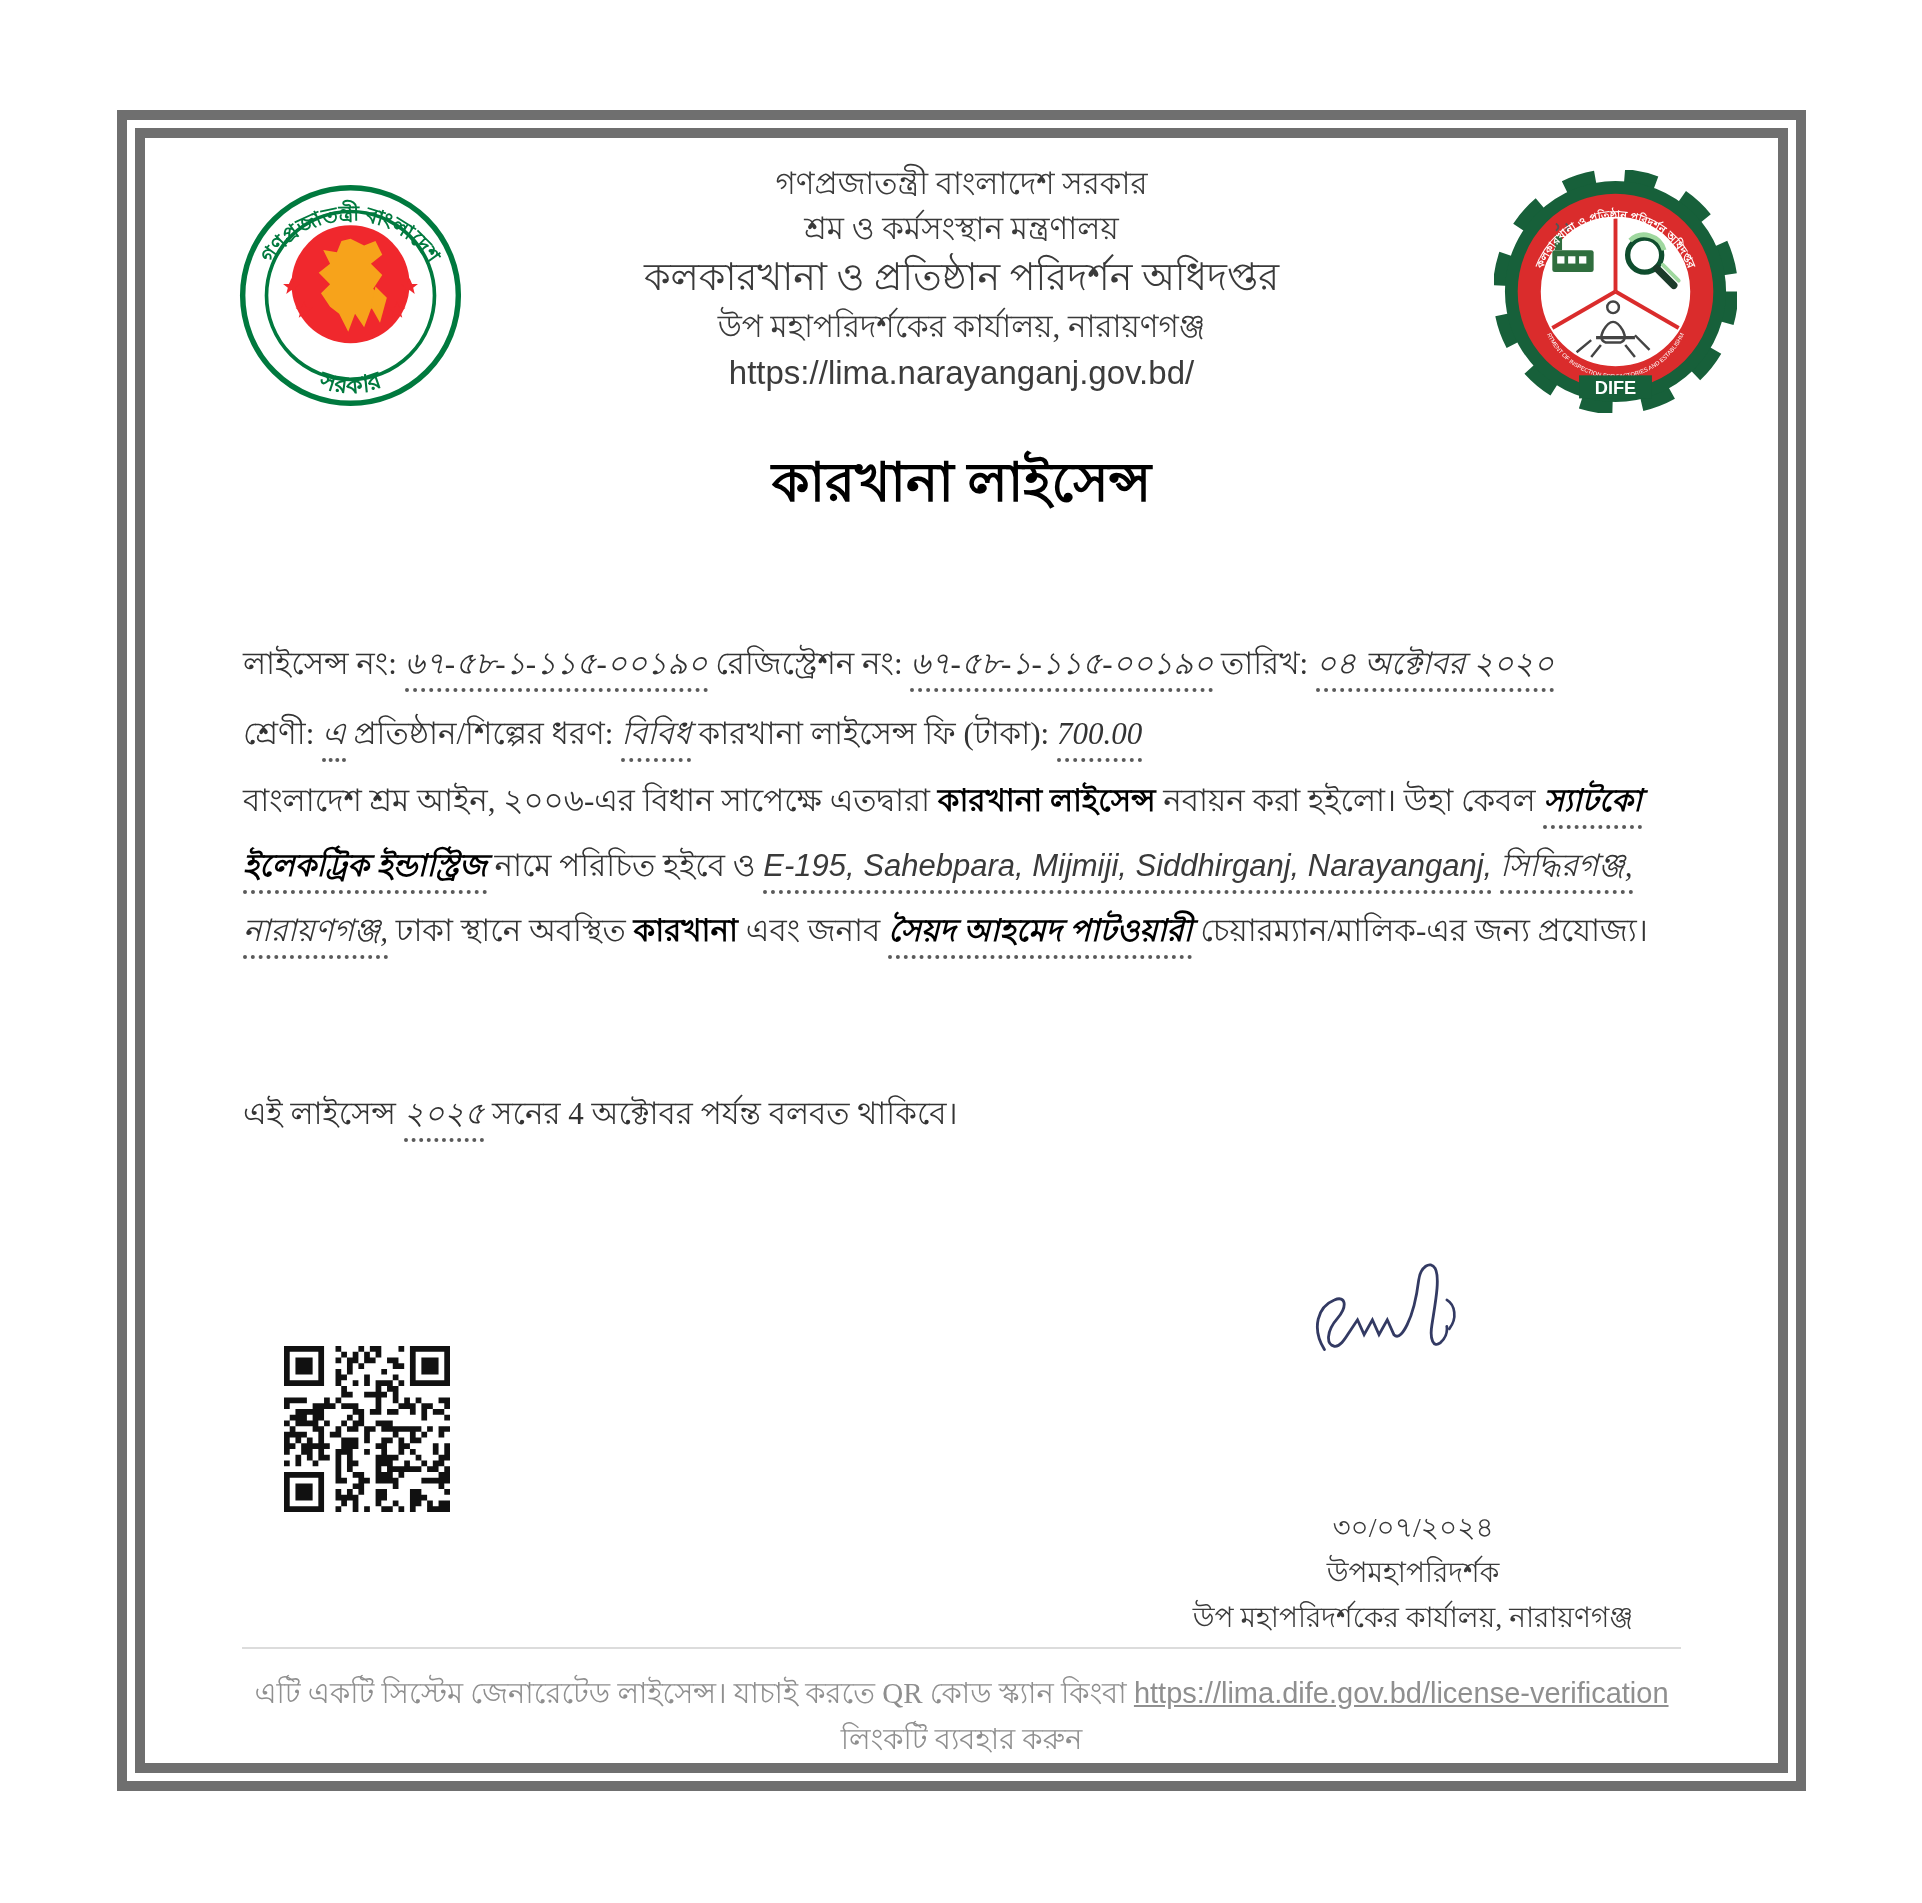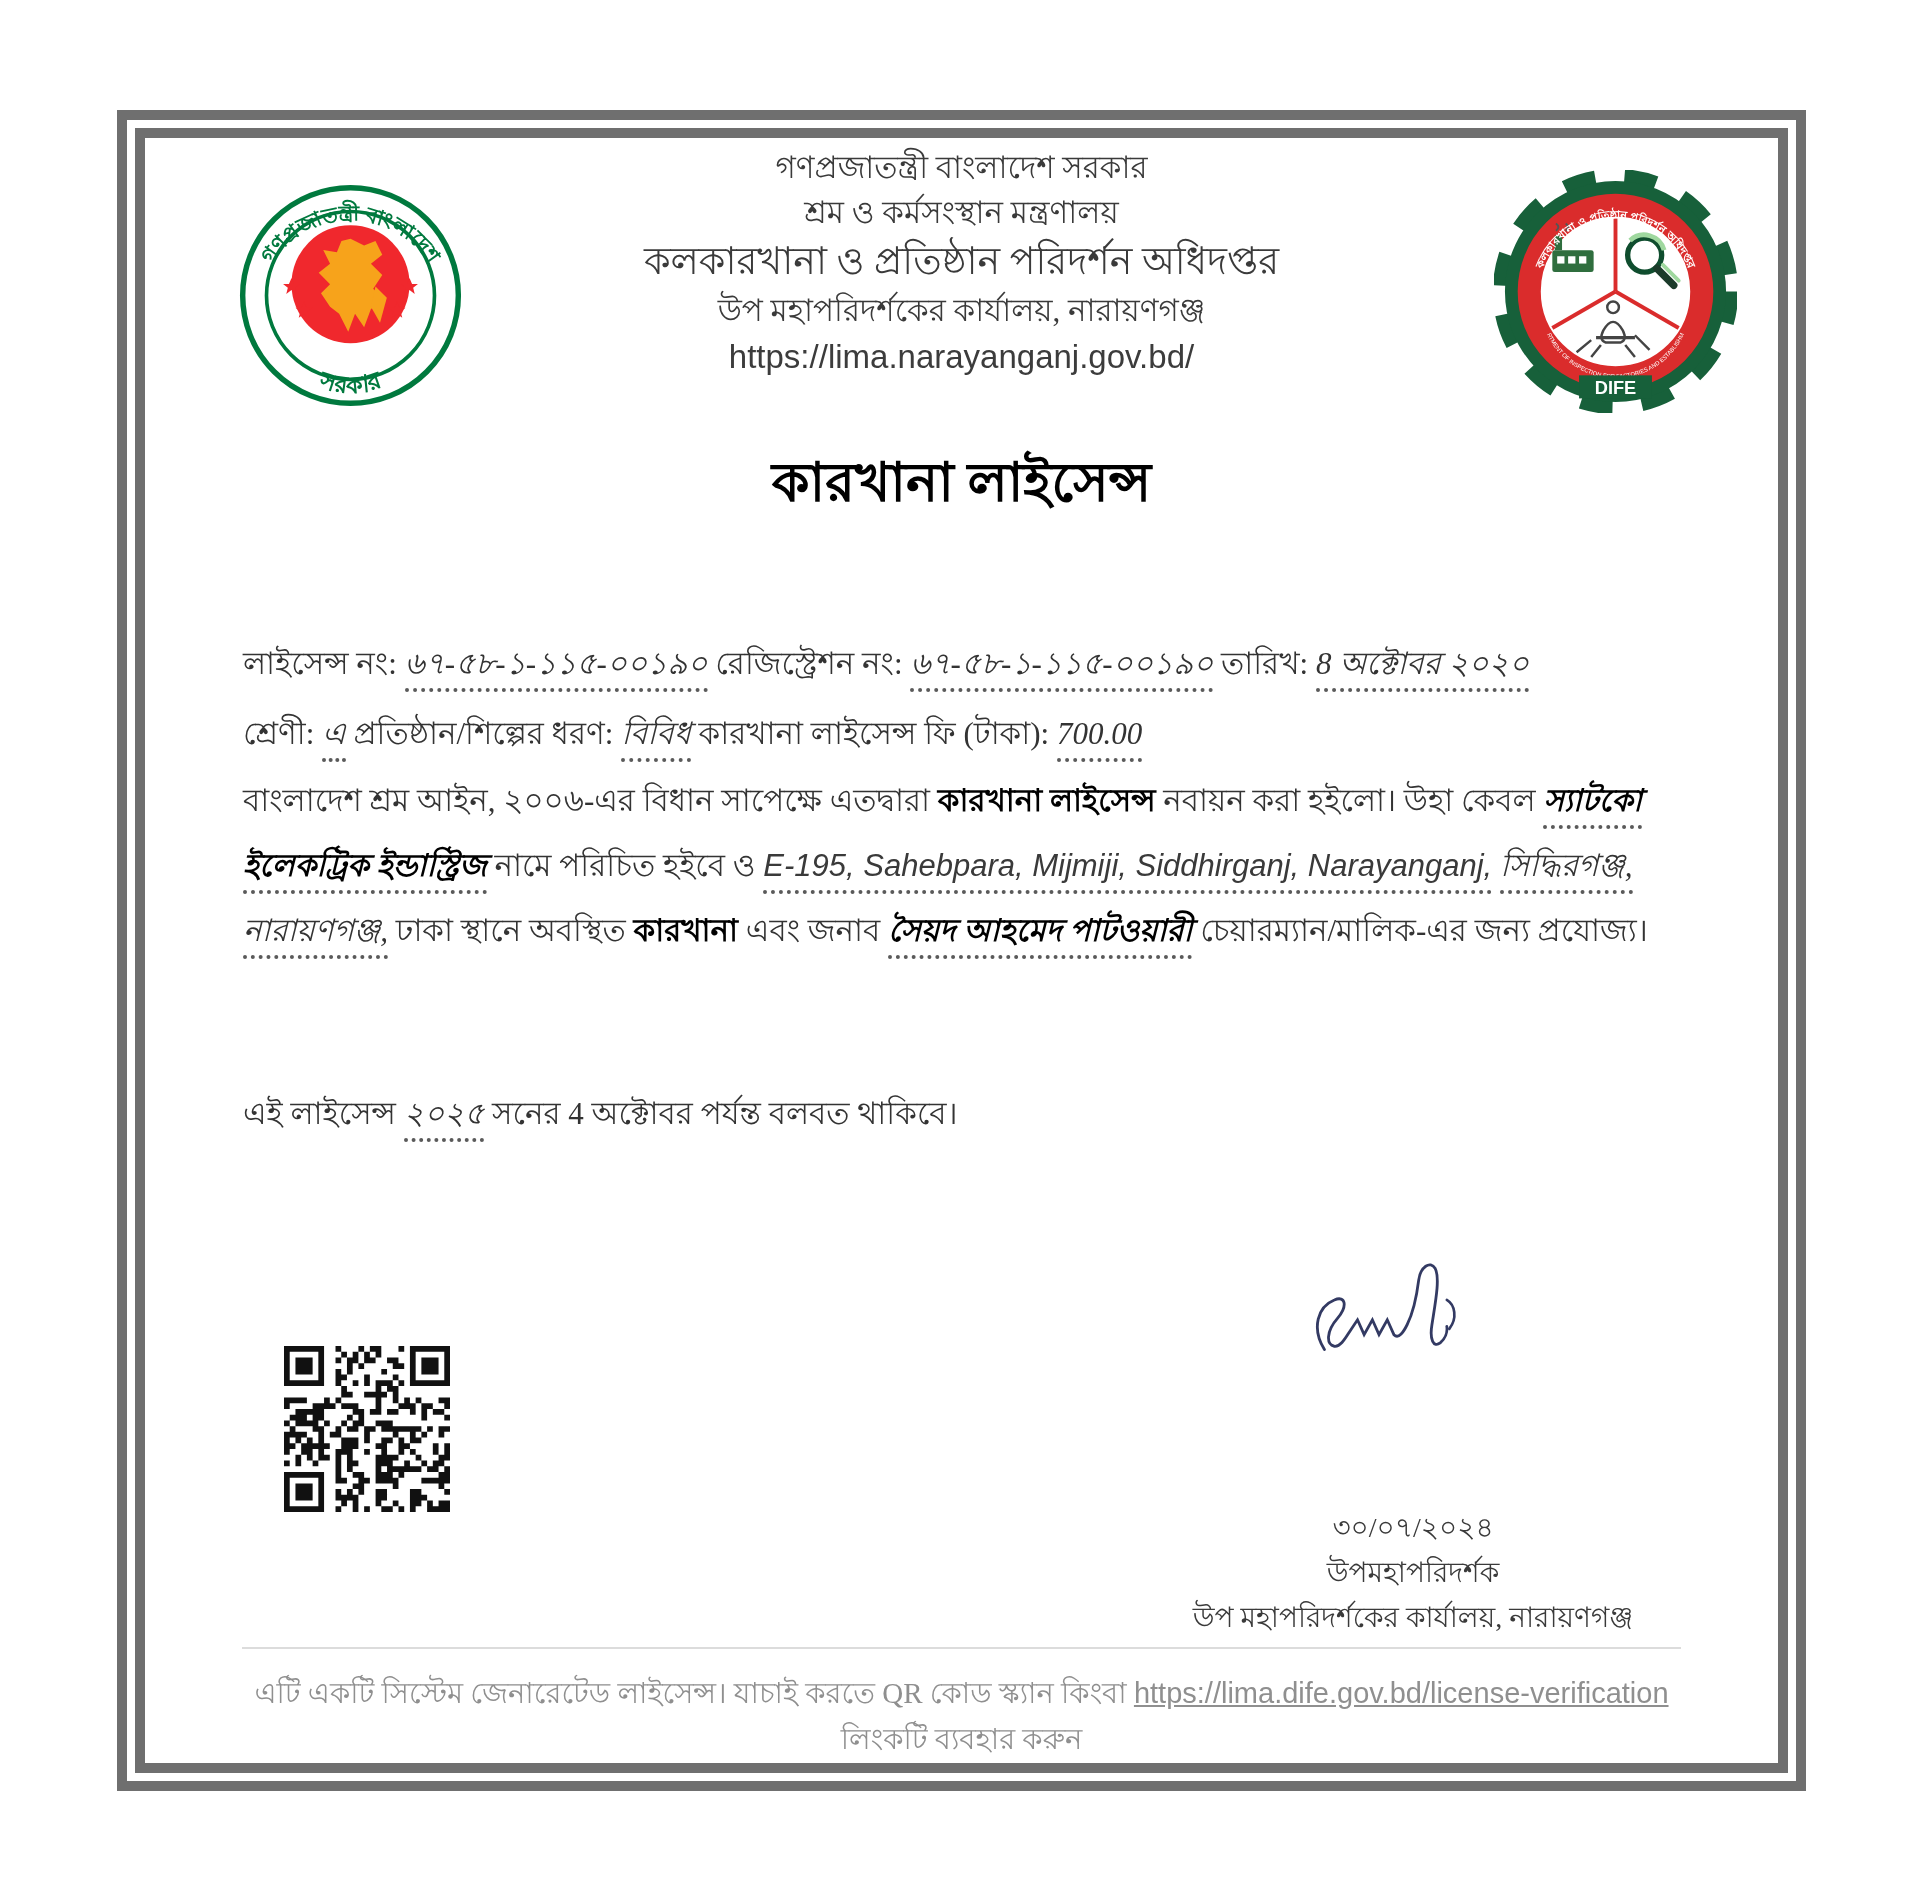--- a/index.html
+++ b/index.html
@@ -3,21 +3,21 @@
 <meta charset="utf-8">
 <style>
   html,body{margin:0;padding:0;background:#fff;}
   .page{position:relative;width:1923px;height:1903px;background:#ffffff;overflow:hidden;
         font-family:"Liberation Serif", serif;color:#2e2e2e;}
   
   .frame-outer{position:absolute;left:117px;top:110px;right:117px;bottom:112px;
                border:10.4px solid #6f6f6f;}
   .frame-inner{position:absolute;inset:8px;border:10.4px solid #6f6f6f;}
   
-  .header-text{position:absolute;left:0;right:0;top:145px;text-align:center;color:#3a3a3a;}
+  .header-text{position:absolute;left:0;right:0;top:161px;text-align:center;color:#3a3a3a;}
   .h-line{font-size:31px;line-height:45px;}
   .h-line3{font-size:38px;line-height:53px;}
   .h-web{font-family:"Liberation Sans", sans-serif;font-size:33px;line-height:48px;color:#3c3c3c;}
   .logo{position:absolute;}
   .gov-seal{left:237px;top:182px;width:227px;height:227px;}
   .dife-logo{left:1494px;top:170px;width:243px;height:243px;}
   
   .doc-title{position:absolute;left:0;right:0;top:441px;text-align:center;
              font-size:54px;font-weight:bold;color:#000;}
   
@@ -135,21 +135,21 @@
 
   <div class="doc-title">কারখানা লাইসেন্স</div>
 
   <div class="details">
     <div>
       <span>লাইসেন্স নং:</span>
       <span class="dotted">৬৭-৫৮-১-১১৫-০০১৯০</span>
       <span>রেজিস্ট্রেশন নং:</span>
       <span class="dotted">৬৭-৫৮-১-১১৫-০০১৯০</span>
       <span>তারিখ:</span>
-      <span class="dotted">8 অক্টোবর ২০২০</span>
+      <span class="dotted">০৪ অক্টোবর ২০২০</span>
     </div>
     <div>
       <span>শ্রেণী:</span>
       <span class="dotted">এ</span>
       <span>প্রতিষ্ঠান/শিল্পের ধরণ:</span>
       <span class="dotted">বিবিধ</span>
       <span>কারখানা লাইসেন্স ফি (টাকা):</span>
       <span class="dotted">700.00</span>
     </div>
   </div>

